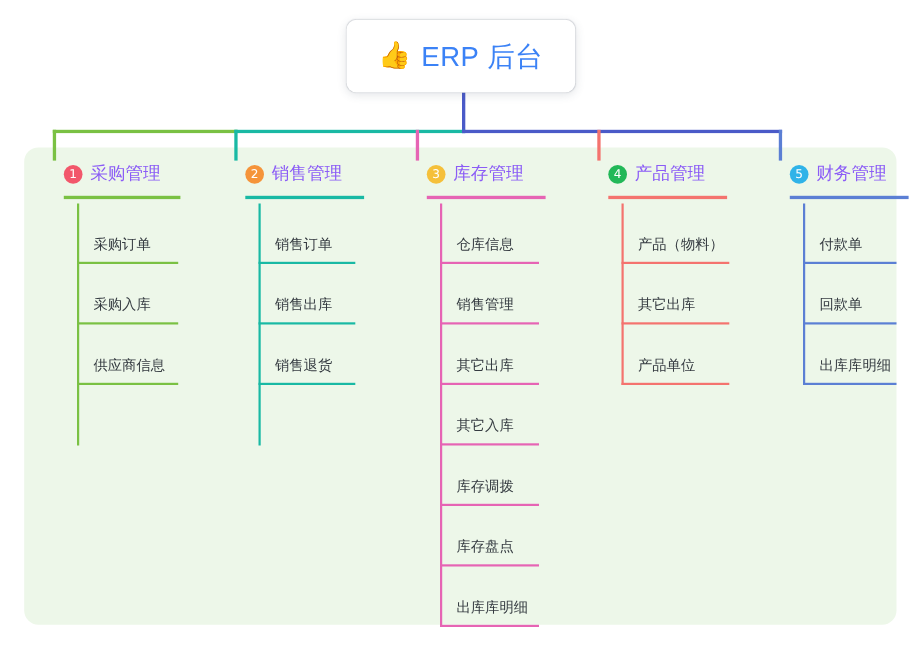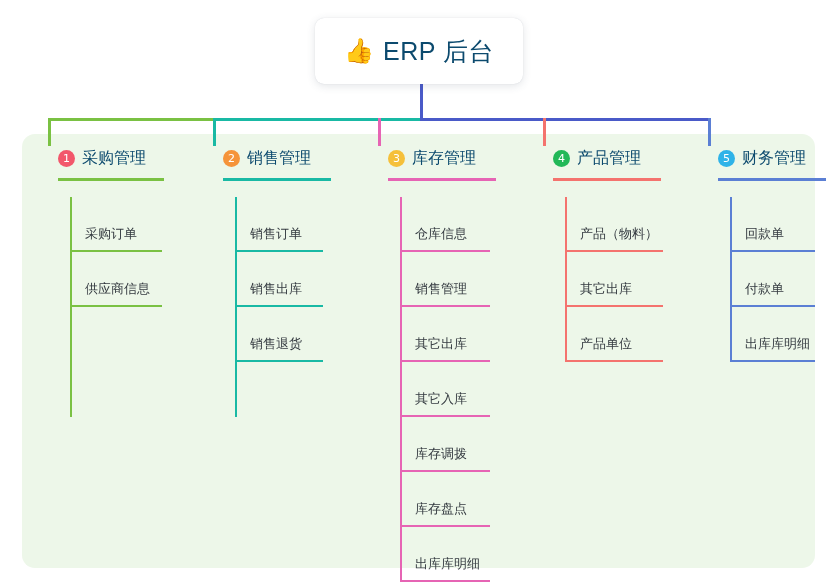--- a/index.html
+++ b/index.html
@@ -36,21 +36,21 @@
     align-items: center;
     gap: 9px;
   }
   #root-card .thumb {
     font-size: 24px;
     line-height: 1;
     filter: saturate(1.1);
   }
   #root-card .root-title {
     font-size: 25px;
-    color: #0c4a6e;
+    color: #3b82f6;
     letter-spacing: 0.5px;
     font-weight: 400;
     text-align: right;
   }
 
   
   .conn {
     position: absolute;
     z-index: 2;
   }
@@ -88,33 +88,33 @@
     border-radius: 50%;
     color: #ffffff;
     font-size: 11px;
     line-height: 17px;
     text-align: center;
     font-family: "DejaVu Sans", sans-serif;
     flex: none;
   }
   .col-title {
     font-size: 16px;
-    color: #0c4a6e;
+    color: #8b5cf6;
     white-space: nowrap;
   }
   .col-rule {
     height: 3px;
     margin-top: 8px;
     margin-left: 18px;
   }
 
   
   .leaves {
     position: relative;
-    margin-top: 16px;
+    margin-top: 4px;
   }
   .leaf-spine {
     position: absolute;
     left: 30px;
     top: 0;
     width: 2px;
   }
   .leaf {
     position: relative;
     height: 55px;
@@ -166,20 +166,24 @@
         <span class="col-title">采购管理</span>
       </div>
       <div class="col-rule" style="width: 106px; background: rgb(122, 193, 67);"></div>
       <div class="leaves">
         <div class="leaf-spine" style="height: 220px; background: rgb(122, 193, 67);"></div>
         <div class="leaf">
           <span class="leaf-label">采购订单</span>
           <div class="leaf-rule" style="width: 92px; background: rgb(122, 193, 67);"></div>
         </div>
         <div class="leaf">
+          <span class="leaf-label">采购入库</span>
+          <div class="leaf-rule" style="width: 92px; background: rgb(122, 193, 67);"></div>
+        </div>
+        <div class="leaf">
           <span class="leaf-label">供应商信息</span>
           <div class="leaf-rule" style="width: 92px; background: rgb(122, 193, 67);"></div>
         </div>
       </div>
     </div>
     <div class="column" style="left: 205px;">
       <div class="col-head">
         <span class="badge" style="background: rgb(245, 148, 58);">2</span>
         <span class="col-title">销售管理</span>
       </div>
@@ -262,26 +266,26 @@
     </div>
     <div class="column" style="left: 700px;">
       <div class="col-head">
         <span class="badge" style="background: rgb(47, 179, 232);">5</span>
         <span class="col-title">财务管理</span>
       </div>
       <div class="col-rule" style="width: 108px; background: rgb(91, 127, 212);"></div>
       <div class="leaves">
         <div class="leaf-spine" style="height: 165px; background: rgb(91, 127, 212);"></div>
         <div class="leaf">
+          <span class="leaf-label">付款单</span>
+          <div class="leaf-rule" style="width: 85px; background: rgb(91, 127, 212);"></div>
+        </div>
+        <div class="leaf">
           <span class="leaf-label">回款单</span>
           <div class="leaf-rule" style="width: 85px; background: rgb(91, 127, 212);"></div>
         </div>
         <div class="leaf">
-          <span class="leaf-label">付款单</span>
-          <div class="leaf-rule" style="width: 85px; background: rgb(91, 127, 212);"></div>
-        </div>
-        <div class="leaf">
           <span class="leaf-label">出库库明细</span>
           <div class="leaf-rule" style="width: 85px; background: rgb(91, 127, 212);"></div>
         </div>
       </div>
     </div>
   </div>
 
 </body></html>

